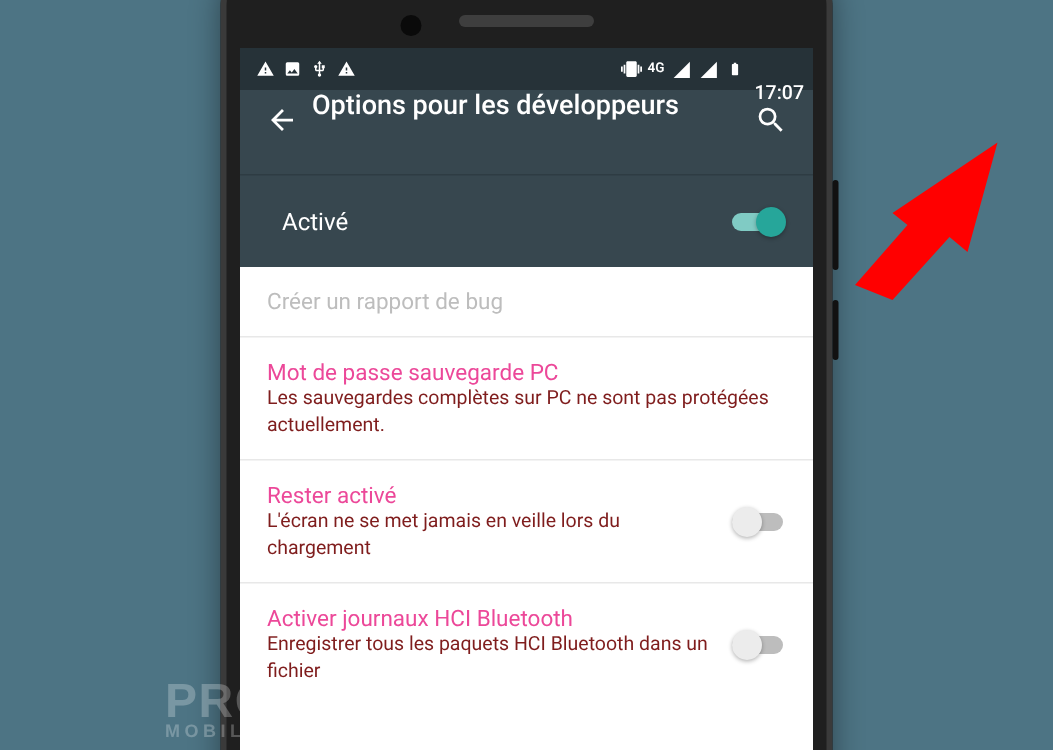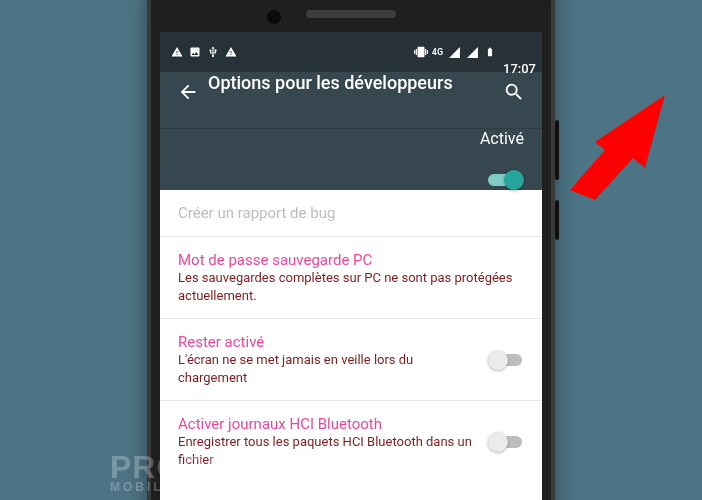--- a/index.html
+++ b/index.html
@@ -34,21 +34,21 @@
     border-radius: 50%;
   }
   .screen {
     position: absolute;
     top: 62px; left: 13px; right: 13px;
     bottom: 60px;
     background: #fff;
     overflow: hidden;
   }
   .statusbar {
-    height: 40px;
+    height: 28px;
     background: #263238;
     display: flex;
     align-items: center;
     justify-content: flex-end;
     padding: 0 6px;
     gap: 4px;
     color: #fff;
     font-size: 12px;
   }
   .statusbar .left { display:flex; gap:4px; margin-right:auto; padding-left:4px;}
@@ -62,25 +62,24 @@
     color: #fff;
     padding: 0 8px;
   }
   .appbar .back { width: 40px; height: 40px; display:flex; align-items:center; justify-content:center;}
   .appbar .title { flex:1; font-size: 18px; font-weight: 500; white-space:nowrap; overflow:hidden;}
   .appbar .search { width: 40px; height: 40px; display:flex; align-items:center; justify-content:center;}
   .master {
     height: 62px;
     background: #37474f;
     display:flex;
-    align-items:flex-end;
+    align-items:center;
     padding: 0 18px;
     color:#fff;
     border-top: 1px solid rgba(0,0,0,0.15);
-    flex-direction: column;
   }
   .master .label { flex:1; font-size:16px; padding-left:10px;}
   .toggle {
     width: 36px; height: 20px; position: relative;
   }
   .toggle .track {
     position:absolute; top:4px; left:0; width:34px; height:12px;
     background:#bdbdbd; border-radius:6px;
   }
   .toggle .thumb {

